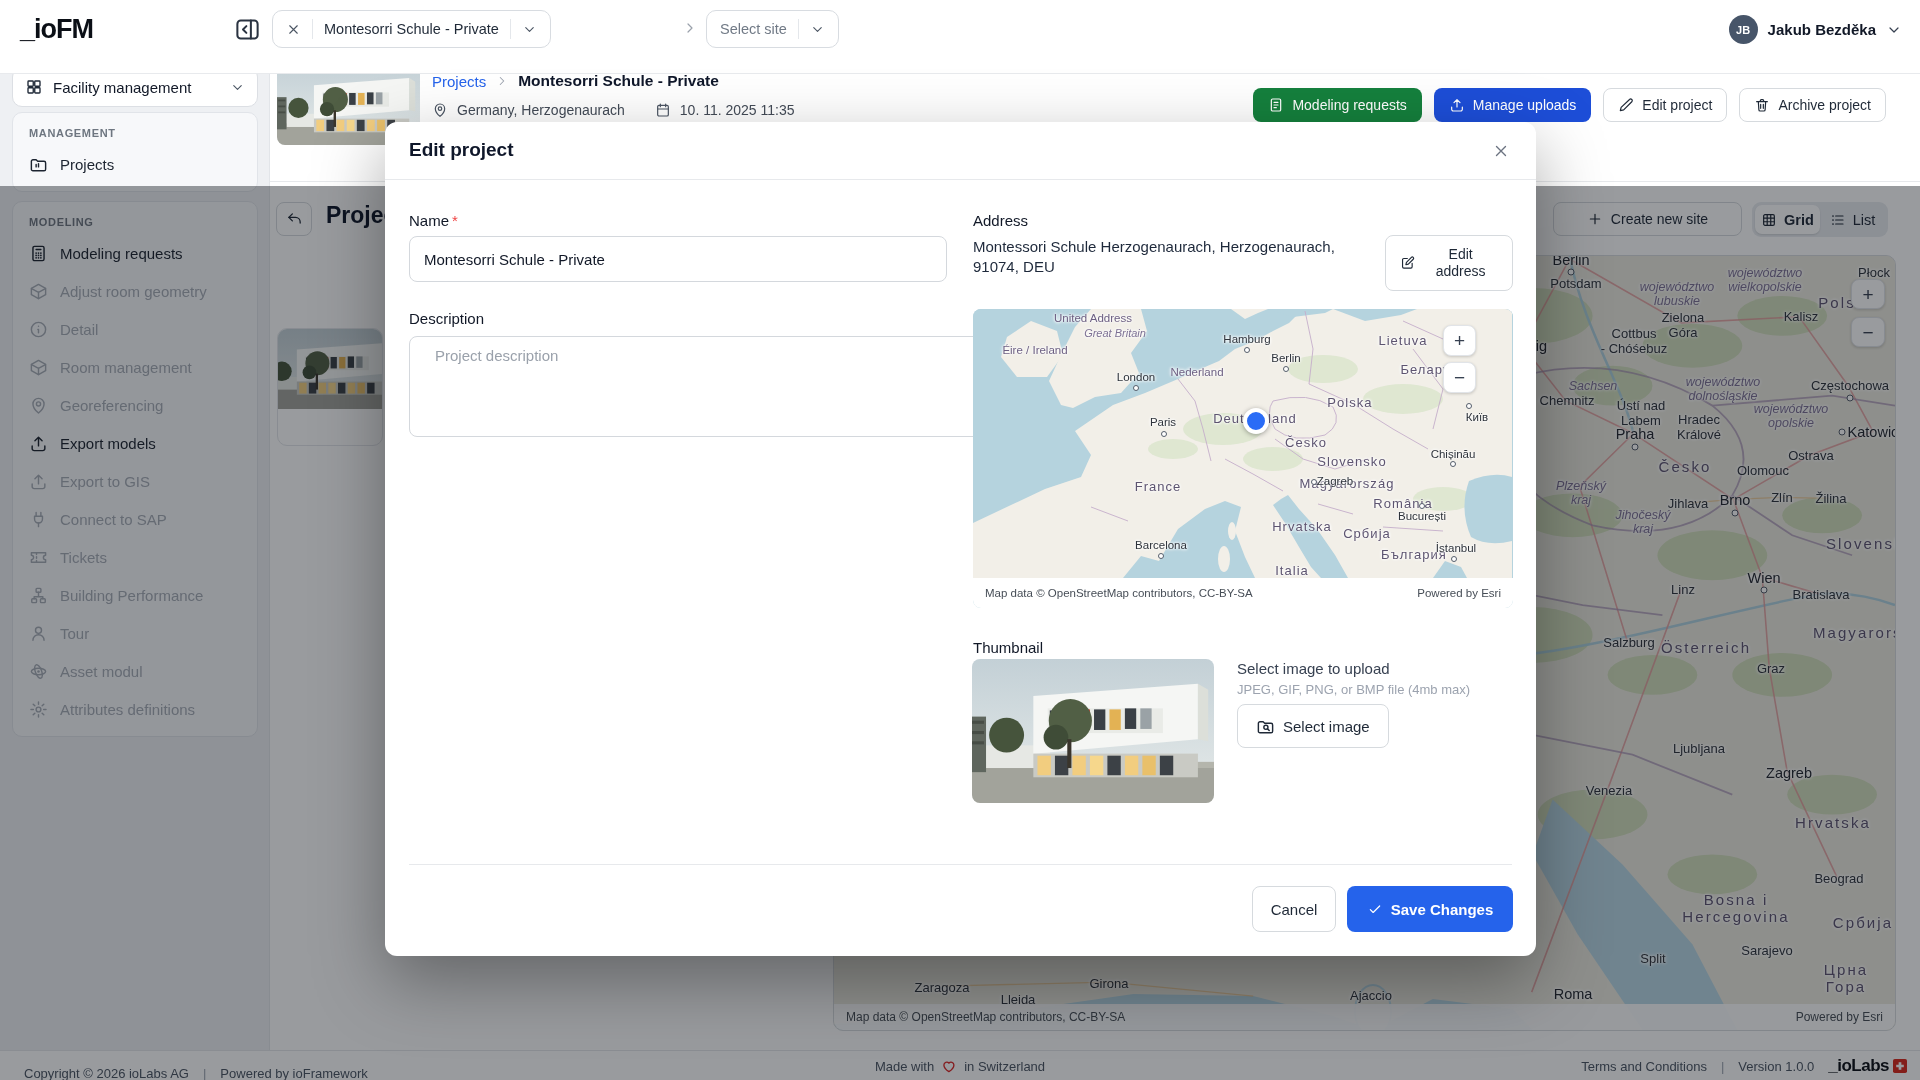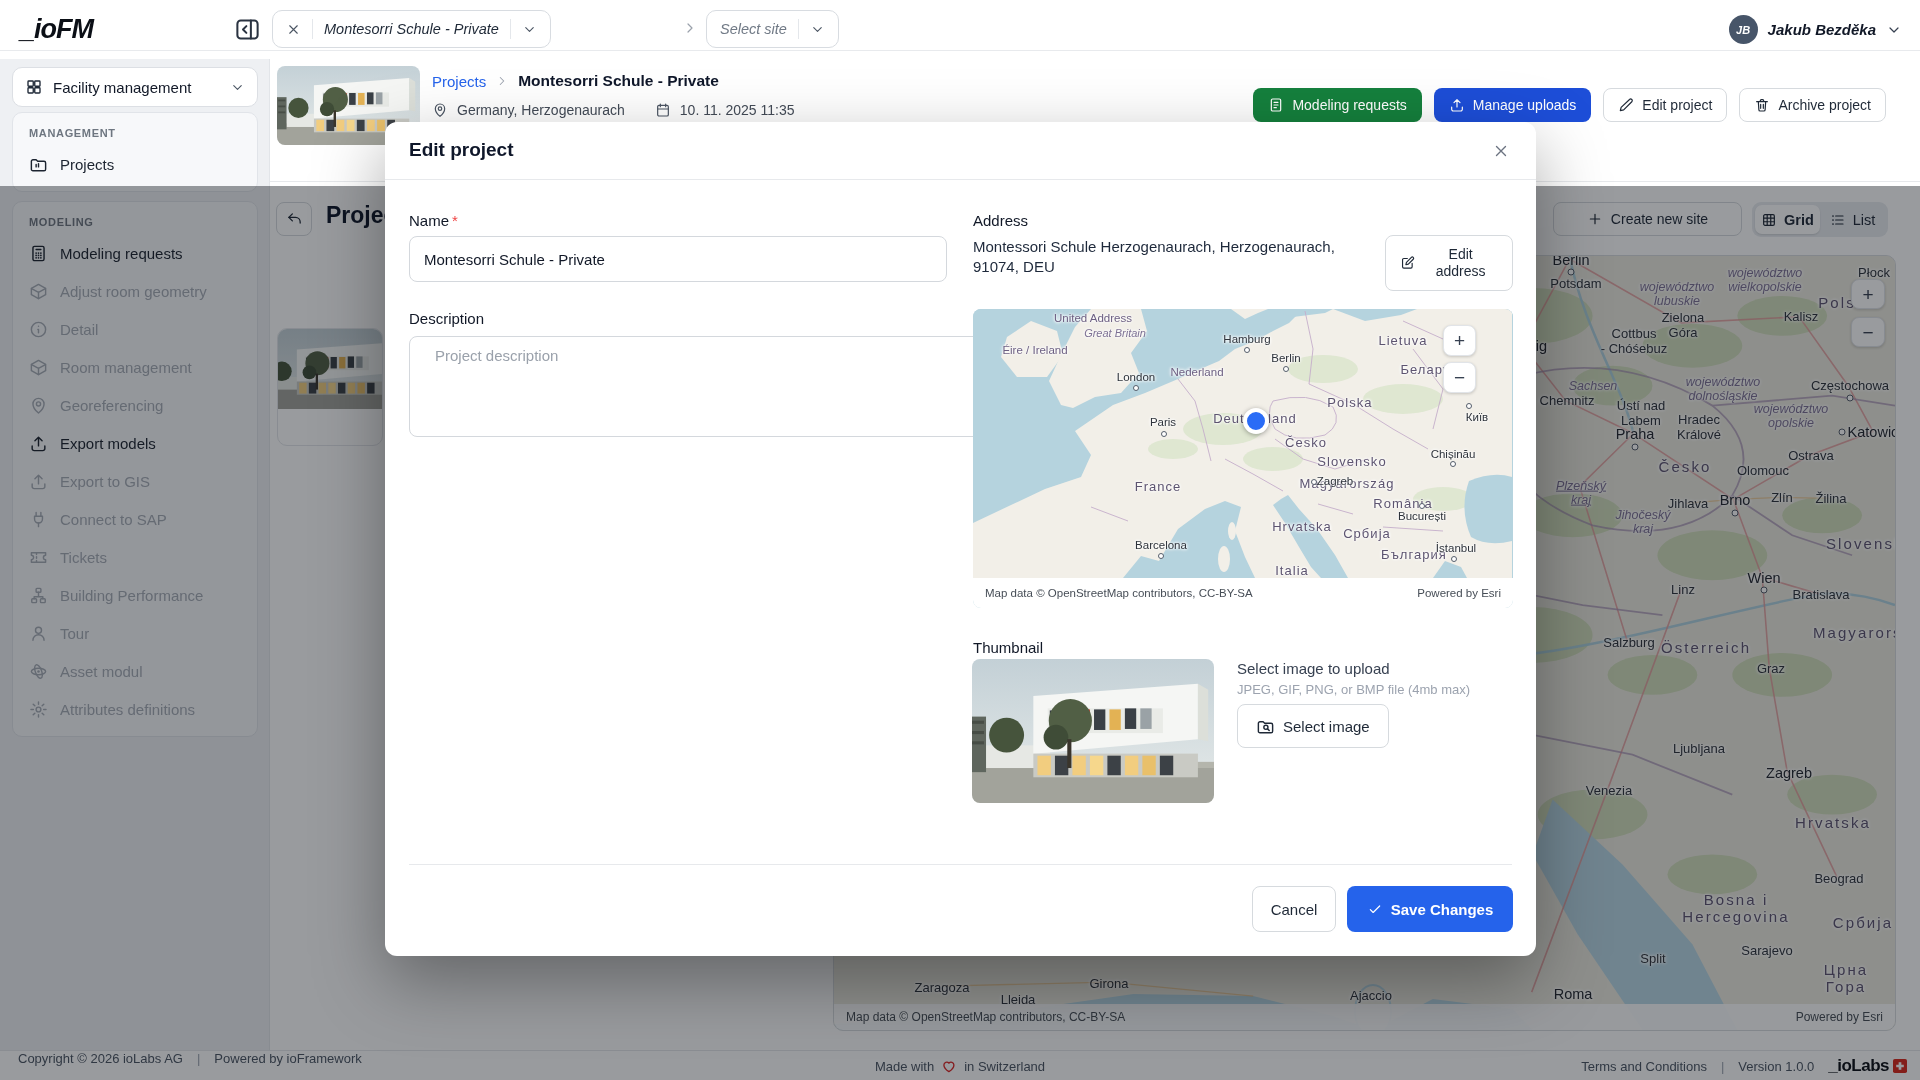--- a/index.html
+++ b/index.html
@@ -1,22 +1,22 @@
 <!DOCTYPE html>
 <html><head>
 <meta charset="utf-8">
 <style>
   * { margin:0; padding:0; box-sizing:border-box; }
   html,body { width:1920px; height:1080px; overflow:hidden; background:#fff;
     font-family:"Liberation Sans","DejaVu Sans",sans-serif; color:#1f2430; }
   svg { width:100%; height:100%; display:block; }
 
   
-  .topbar { position:absolute; left:0; top:0; width:1920px; height:51px; background:#fff;
-    border-bottom:1px solid #e8eaed; z-index:30;font-style:italic; }
+  .topbar { position:absolute; left:0; top:0; width:1920px; height:74px; background:#fff;
+    border-bottom:1px solid #e8eaed; z-index:30; }
   .logo { position:absolute; left:20px; top:14px; font-size:27px; font-weight:800; letter-spacing:-1px; color:#0b0f16; }
   .collapse-btn { position:absolute; left:234px; top:16px; width:27px; height:27px; color:#2a3341; background:none; border:none; cursor:pointer; }
   .tb-pill { position:absolute; top:10px; height:38px; display:flex; align-items:center; gap:11px;
     border:1px solid #d8dce1; border-radius:10px; background:#fff; padding:0 13px; }
   .tb-pill .vdiv { width:1px; height:20px; background:#e4e7eb; }
   .tb-pill .txt { font-size:14.5px; color:#1f2937; white-space:nowrap; }
   .tb-pill .txt.muted { color:#717a86; }
   .tb-ic { width:15px; height:15px; color:#4b5563; display:inline-flex; }
   .tb-sep { position:absolute; top:20px; width:16px; height:16px; color:#9aa1ab; }
   .userbox { position:absolute; right:18px; top:0; height:59px; display:flex; align-items:center; gap:10px; cursor:pointer; }
@@ -92,21 +92,21 @@
     box-shadow:0 1px 3px rgba(0,0,0,.18); color:#374151; font-size:19px; line-height:27px; text-align:center; cursor:pointer; }
   .map-attr { position:absolute; left:0; right:0; bottom:0; height:26px; background:rgba(255,255,255,.92);
     display:flex; align-items:center; justify-content:space-between; padding:0 12px; font-size:12px; color:#474e57; }
 
   
   .overlay { position:absolute; left:0; top:186px; width:1920px; height:894px; background:rgba(12,16,25,.42); z-index:40; }
 
   
   .footer { position:absolute; left:0; top:1050px; width:1920px; height:30px; background:#fff; border-top:1px solid #e5e7eb;
     font-size:13px; color:#4b5563; }
-  .f-left { position:absolute; left:18px; top:0; height:30px; display:flex; align-items:flex-start; gap:14px; }
+  .f-left { position:absolute; left:24px; top:0; height:30px; display:flex; align-items:flex-end; gap:14px; }
   .f-center { position:absolute; left:50%; transform:translateX(-50%); top:0; height:30px; display:flex; align-items:center; gap:7px; }
   .f-center .ic { width:16px; height:16px; color:#dc2626; }
   .f-right { position:absolute; right:13px; top:0; height:30px; display:flex; align-items:center; gap:14px; }
   .f-div { color:#9ca3af; }
   .f-brand { display:flex; align-items:center; gap:4px; font-size:17px; font-weight:800; color:#0b0f16; letter-spacing:-.5px; }
   .f-brand .flag { width:14px; height:14px; display:inline-flex; }
   .f-link { cursor:pointer; }
 
   
   .modal { position:absolute; left:385px; top:122px; width:1151px; height:834px; background:#fff; border-radius:12px;
@@ -595,21 +595,21 @@
 opolskie</span>
         <span class="ml ml-citylg" style="left: 1043px; top: 176px;">Katowice</span>
         <span class="ml-dot" style="left: 1008px; top: 176px;"></span>
         <span class="ml ml-city" style="left: 865px; top: 172px;">Hradec
 Králové</span>
         <span class="ml ml-citylg" style="left: 801px; top: 178px;">Praha</span>
         <span class="ml-dot" style="left: 801px; top: 191px;"></span>
         <span class="ml ml-city" style="left: 977px; top: 200px;">Ostrava</span>
         <span class="ml ml-ctry" style="left: 851px; top: 211px;">Česko</span>
         <span class="ml ml-city" style="left: 929px; top: 215px;">Olomouc</span>
-        <span class="ml ml-rgn" style="left: 747px; top: 237px; text-decoration: underline;">Plzeňský
+        <span class="ml ml-rgn" style="left: 747px; top: 237px;">Plzeňský
 kraj</span>
         <span class="ml ml-city" style="left: 854px; top: 248px;">Jihlava</span>
         <span class="ml ml-citylg" style="left: 901px; top: 244px;">Brno</span>
         <span class="ml-dot" style="left: 901px; top: 257px;"></span>
         <span class="ml ml-city" style="left: 948px; top: 242px;">Zlín</span>
         <span class="ml ml-city" style="left: 997px; top: 243px;">Žilina</span>
         <span class="ml ml-rgn" style="left: 809px; top: 266px;">Jihočeský
 kraj</span>
         <span class="ml ml-ctry" style="left: 1036px; top: 288px;">Slovensko</span>
         <span class="ml ml-citylg" style="left: 930px; top: 322px;">Wien</span>

